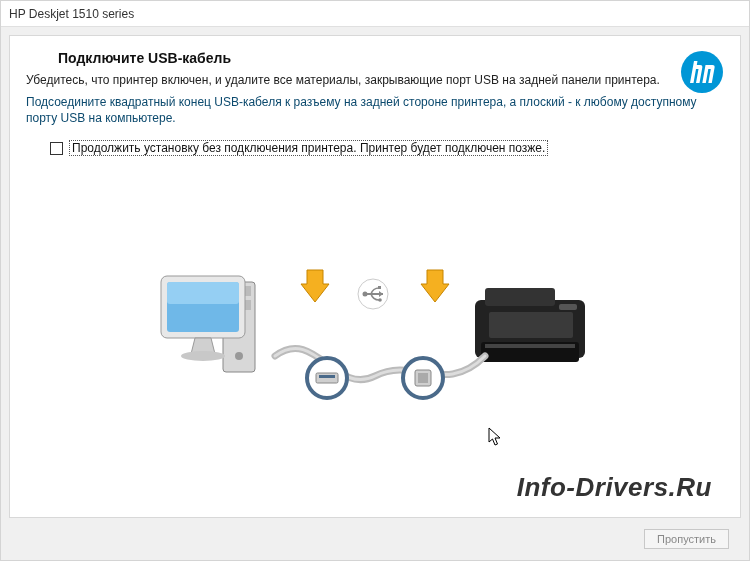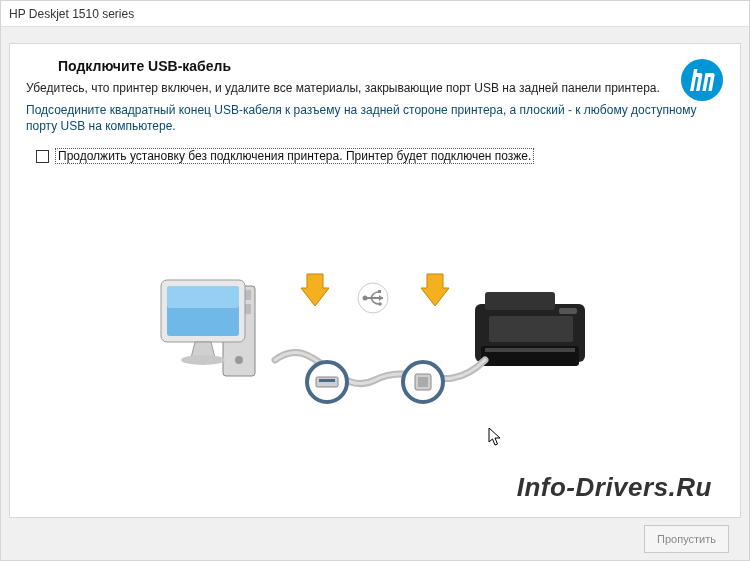--- a/index.html
+++ b/index.html
@@ -10,21 +10,20 @@
       height: 561px;
       overflow: hidden;
     }
     .window {
       width: 750px;
       height: 561px;
       background: #f0f0f0;
       border: 1px solid #d4d4d4;
       display: flex;
       flex-direction: column;
-      gap: 8px;
     }
     .titlebar {
       height: 26px;
       background: #fff;
       border-bottom: 1px solid #e0e0e0;
       display: flex;
       align-items: center;
       padding: 0 8px;
       font-size: 12px;
       color: #333;
@@ -66,21 +65,21 @@
     .instruction {
       font-size: 12px;
       color: #0c4a6e;
       line-height: 1.35;
       margin-bottom: 14px;
     }
     .checkbox-row {
       display: flex;
       align-items: center;
       gap: 6px;
-      margin-left: 10px;
+      margin-left: 24px;
       margin-bottom: 16px;
     }
     .checkbox {
       width: 13px;
       height: 13px;
       border: 1px solid #333;
       background: #fff;
       flex-shrink: 0;
     }
     .checkbox-label {
@@ -114,21 +113,21 @@
       bottom: 58px;
     }
     .footer {
       height: 42px;
       display: flex;
       justify-content: flex-end;
       align-items: center;
       padding: 0 12px;
     }
     .skip-btn {
-      height: 28px;
+      height: 20px;
       padding: 0 12px;
       font-size: 11px;
       color: #888;
       background: #f5f5f5;
       border: 1px solid #c8c8c8;
       cursor: default;
     }
     .hp-logo { width: 44px; height: 44px; flex-shrink: 0; }
   </style>
 </head>

